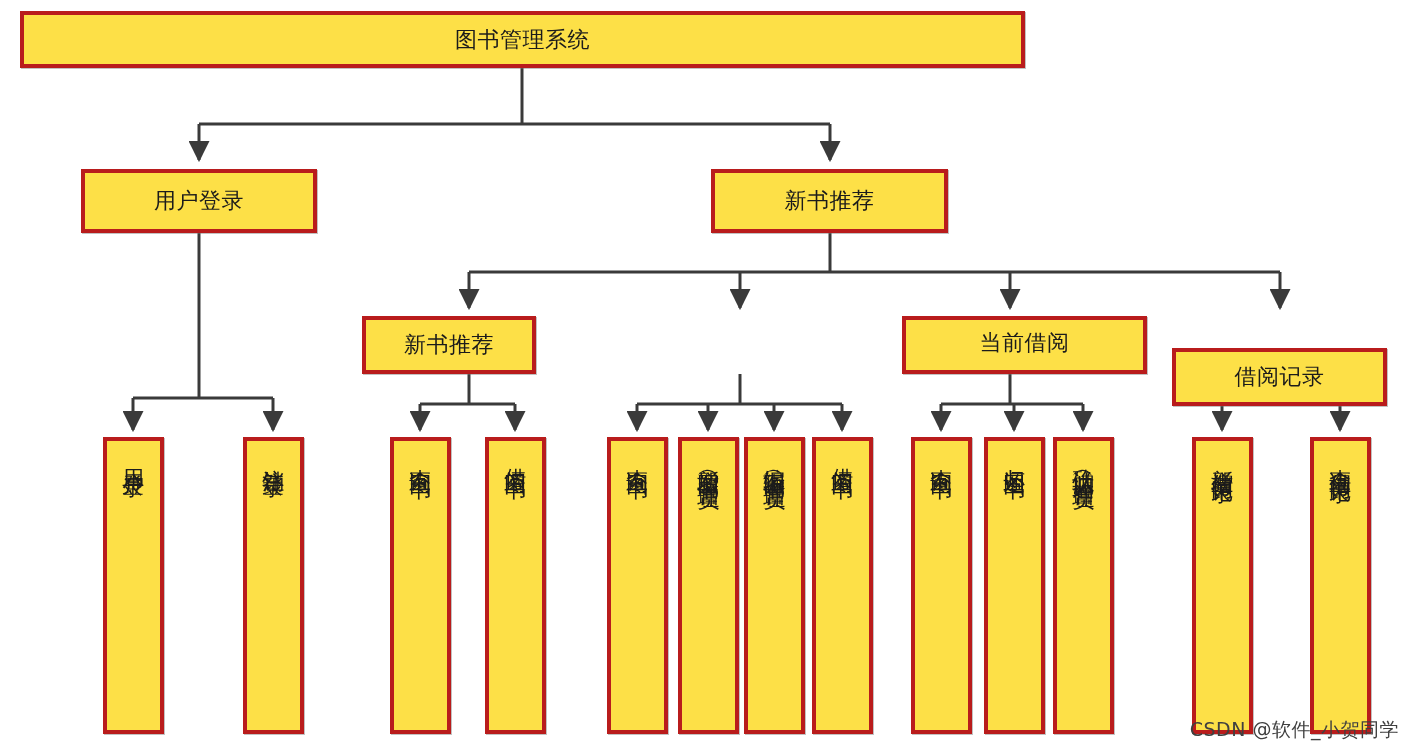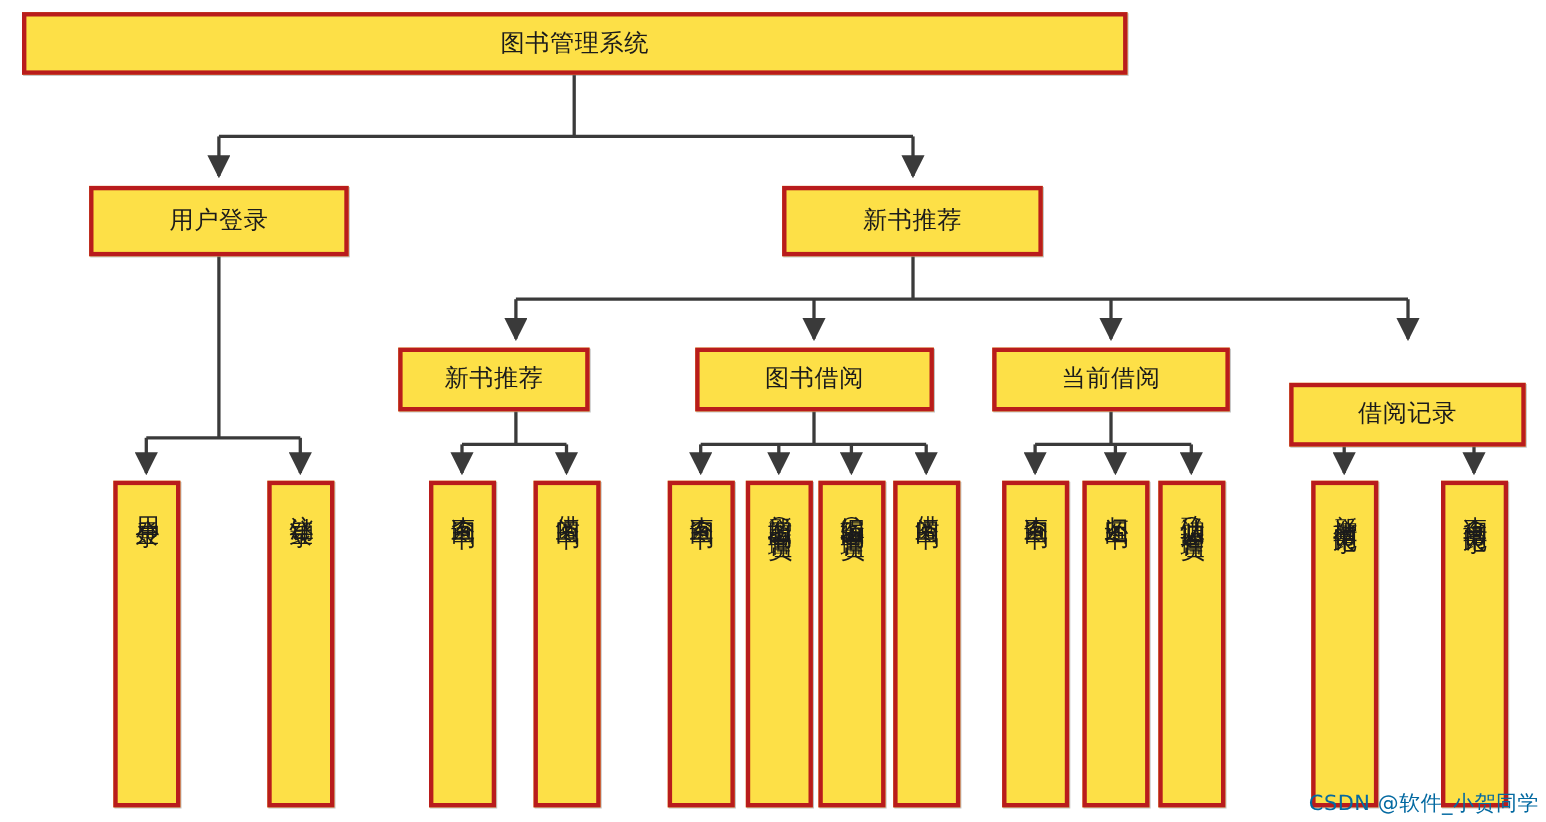--- a/index.html
+++ b/index.html
@@ -49,21 +49,21 @@
     text-orientation: upright;
     font-size: 22px;
     letter-spacing: 3px;
     white-space: nowrap;
   }
   #watermark {
     position: absolute;
     right: 6px;
     bottom: 4px;
     font-size: 19px;
-    color: #0369a1;
+    color: #404040;
     letter-spacing: 0.5px;
     white-space: nowrap;
   }
 </style>
 </head>
 <body>
 
 <div id="canvas">
 
   <svg class="edges" viewBox="0 0 1405 747" xmlns="http://www.w3.org/2000/svg">
@@ -123,24 +123,21 @@
   <div class="node" style="left:81px; top:169px; width:236px; height:64px;">
     <span class="node-label">用户登录</span>
   </div>
   <div class="node" style="left:711px; top:169px; width:237px; height:64px;">
     <span class="node-label">新书推荐</span>
   </div>
 
   <div class="node" style="left:362px; top:316px; width:174px; height:58px;">
     <span class="node-label">新书推荐</span>
   </div>
-  <div class="node" style="left:632px; top:316px; width:217px; height:58px;">
-    <span class="node-label">图书借阅</span>
-  </div>
-  <div class="node" style="left:902px; top:316px; width:216px; height:58px;">
+  <div class="node" style="left:902px; top:316px; width:245px; height:58px;font-family:Liberation Mono, monospace;">
     <span class="node-label">当前借阅</span>
   </div>
   <div class="node" style="left:1172px; top:316px; width:215px; height:58px;margin-top:32px;">
     <span class="node-label">借阅记录</span>
   </div>
 
   <div class="node vertical" style="left:103px; top:437px; width:61px; height:297px;">
     <span class="node-label">用户登录</span>
   </div>
   <div class="node vertical" style="left:243px; top:437px; width:61px; height:297px;">

